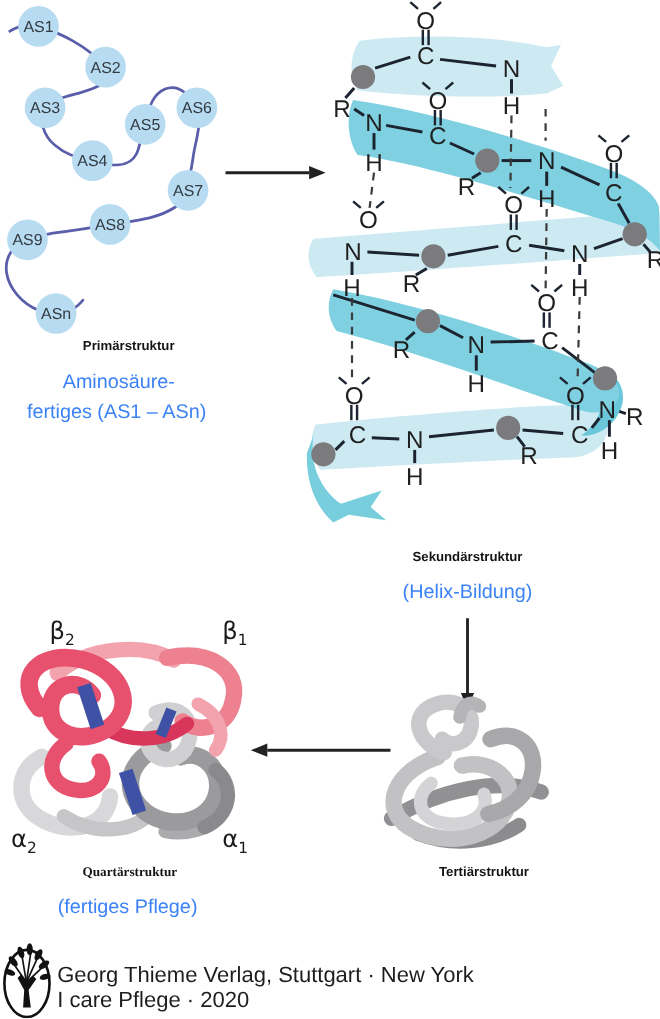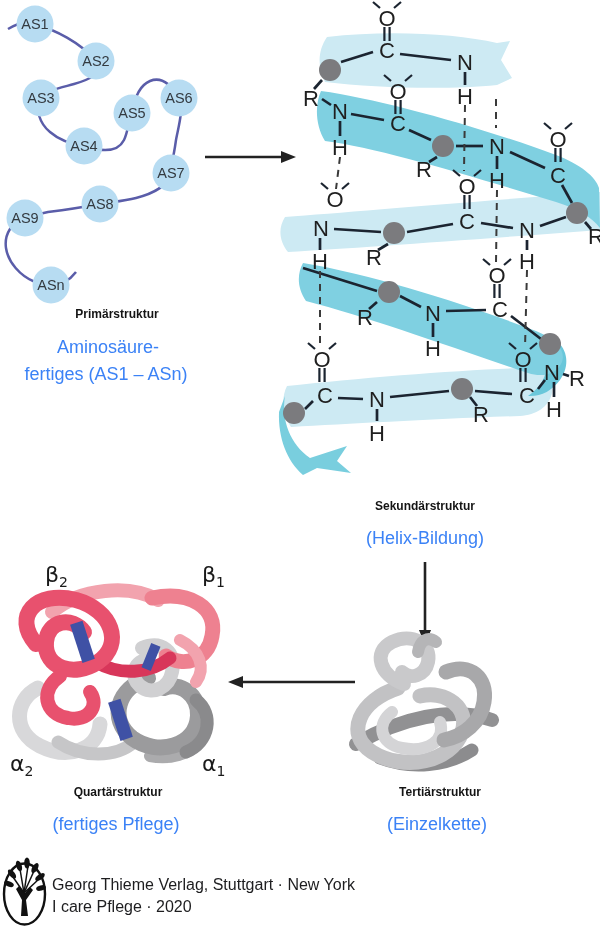--- a/index.html
+++ b/index.html
@@ -5,21 +5,21 @@
   html,body{margin:0;padding:0;background:#fff;}
   .page{position:relative;width:600px;height:926px;background:#ffffff;overflow:hidden;
         font-family:"Liberation Sans",sans-serif;}
   svg{position:absolute;left:0;top:0;}
   .lbl{position:absolute;transform:translateX(-50%);white-space:nowrap;color:#141414;
        text-align:center;line-height:1.15;}
   .t-bold{font-weight:bold;font-size:12px;}
   .t-sub{font-size:18px;color:#3b82f6;}
   .greek{position:absolute;font-size:22px;color:#1a1a1a;font-family:"DejaVu Sans",sans-serif;}
   .greek sub{font-size:14px;}
-  .credit{position:absolute;left:52px;font-size:16px;color:#1d1d1f;}
+  .credit{position:absolute;left:52px;font-size:20px;color:#1d1d1f;}
 </style>
 </head>
 <body>
 
 <div class="page">
 
 <svg width="600" height="926" viewBox="0 0 600 926">
 
   <g>
     <path d="M8,29 C16,24 26,21 35,24 C55,30 80,42 96,61 C104,74 88,80 74,84 C60,88 48,90 41,98
@@ -258,23 +258,22 @@
 </svg>
 
 <div class="lbl t-bold" style="left:117px;top:308px;">Primärstruktur</div>
 <div class="lbl t-sub" style="left:108px;top:337px;">Aminosäure-</div>
 <div class="lbl t-sub" style="left:106px;top:364px;">fertiges (AS1 – ASn)</div>
 
 <div class="lbl t-bold" style="left:425px;top:500px;">Sekundärstruktur</div>
 <div class="lbl t-sub" style="left:425px;top:528px;">(Helix-Bildung)</div>
 
 <div class="lbl t-bold" style="left:440px;top:786px;">Tertiärstruktur</div>
-<div class="lbl t-sub" style="left:437px;top:814px;">(Einzelkette)</div>
-
-<div class="lbl t-bold" style="left:118px;top:786px;">Quartärstruktur</div>
+
+<div class="lbl t-bold" style="left:118px;top:786px;font-family:Liberation Serif, serif;">Quartärstruktur</div>
 <div class="lbl t-sub" style="left:116px;top:814px;">(fertiges Pflege)</div>
 
 <div id="greek-labels">
       <div class="greek" style="left: 0; top: 562px; margin-left: 45px;"><span>β</span><sub>2</sub></div>
       <div class="greek" style="left: 202px; top: 562px;"><span>β</span><sub>1</sub></div>
       <div class="greek" style="left: 10px; top: 751px;"><span>α</span><sub>2</sub></div>
       <div class="greek" style="left: 202px; top: 751px;"><span>α</span><sub>1</sub></div>
     </div>
 
 <div class="credit" style="top:876px;">Georg Thieme Verlag, Stuttgart · New York</div>

